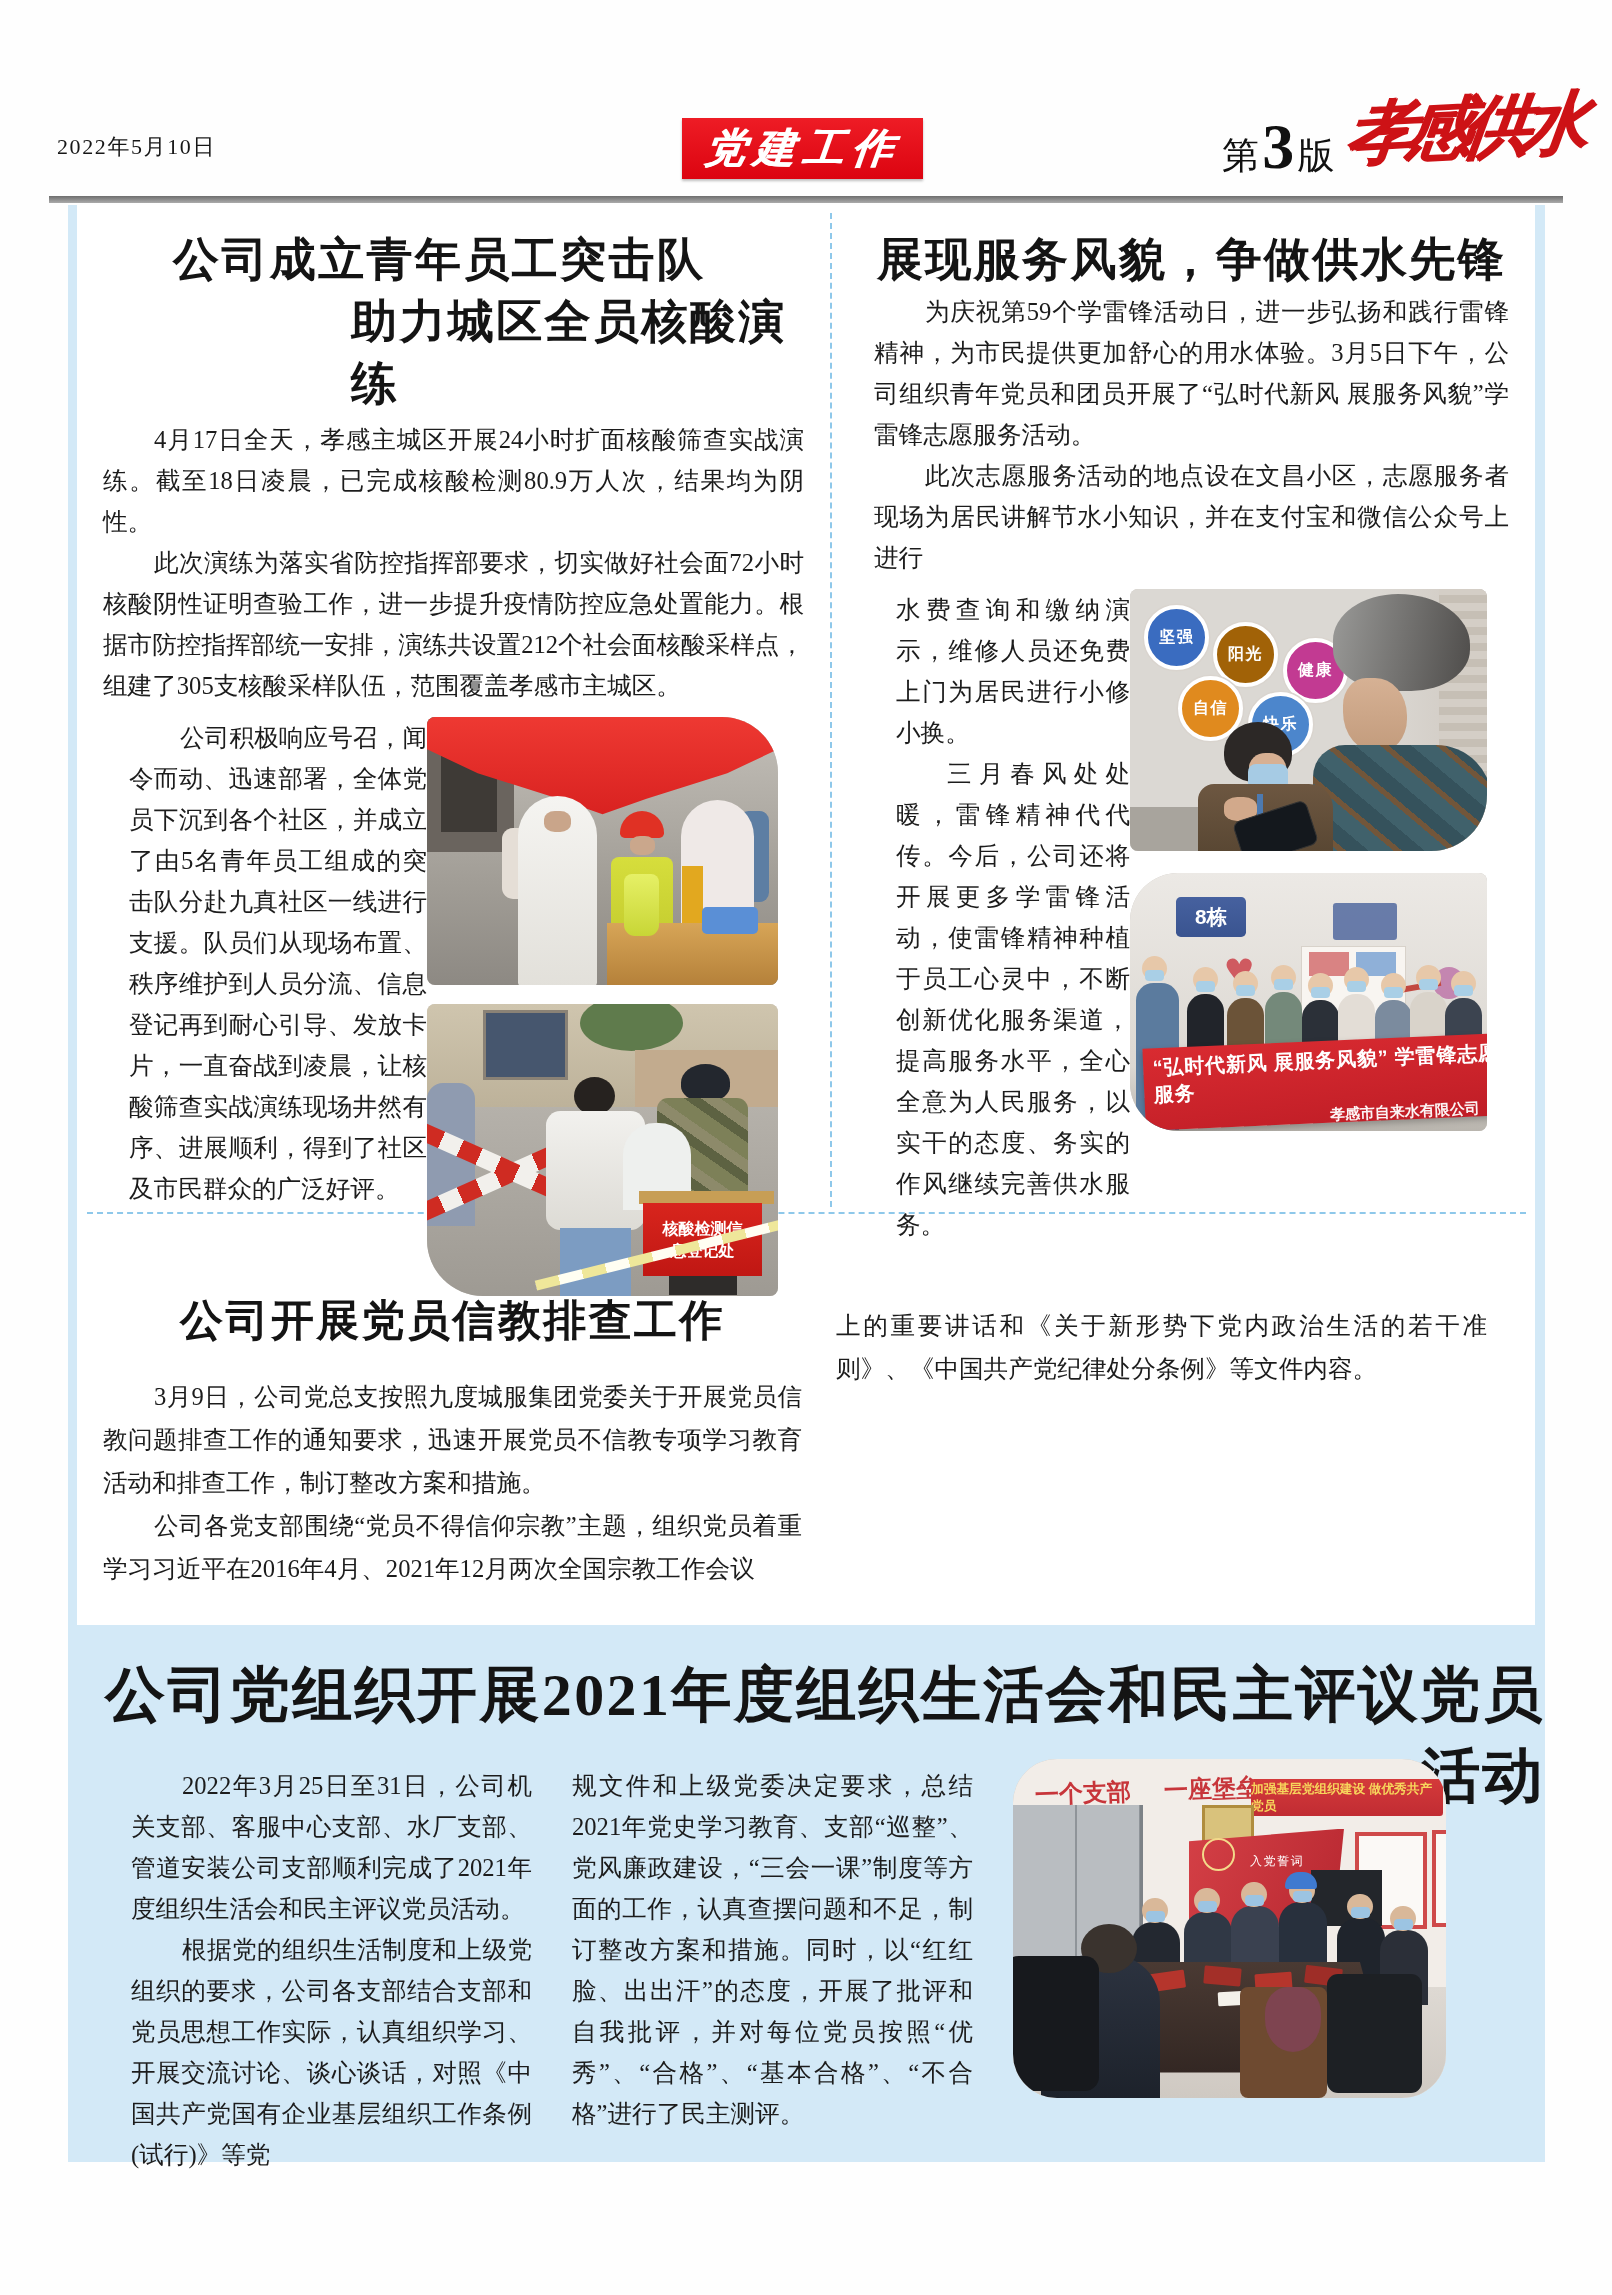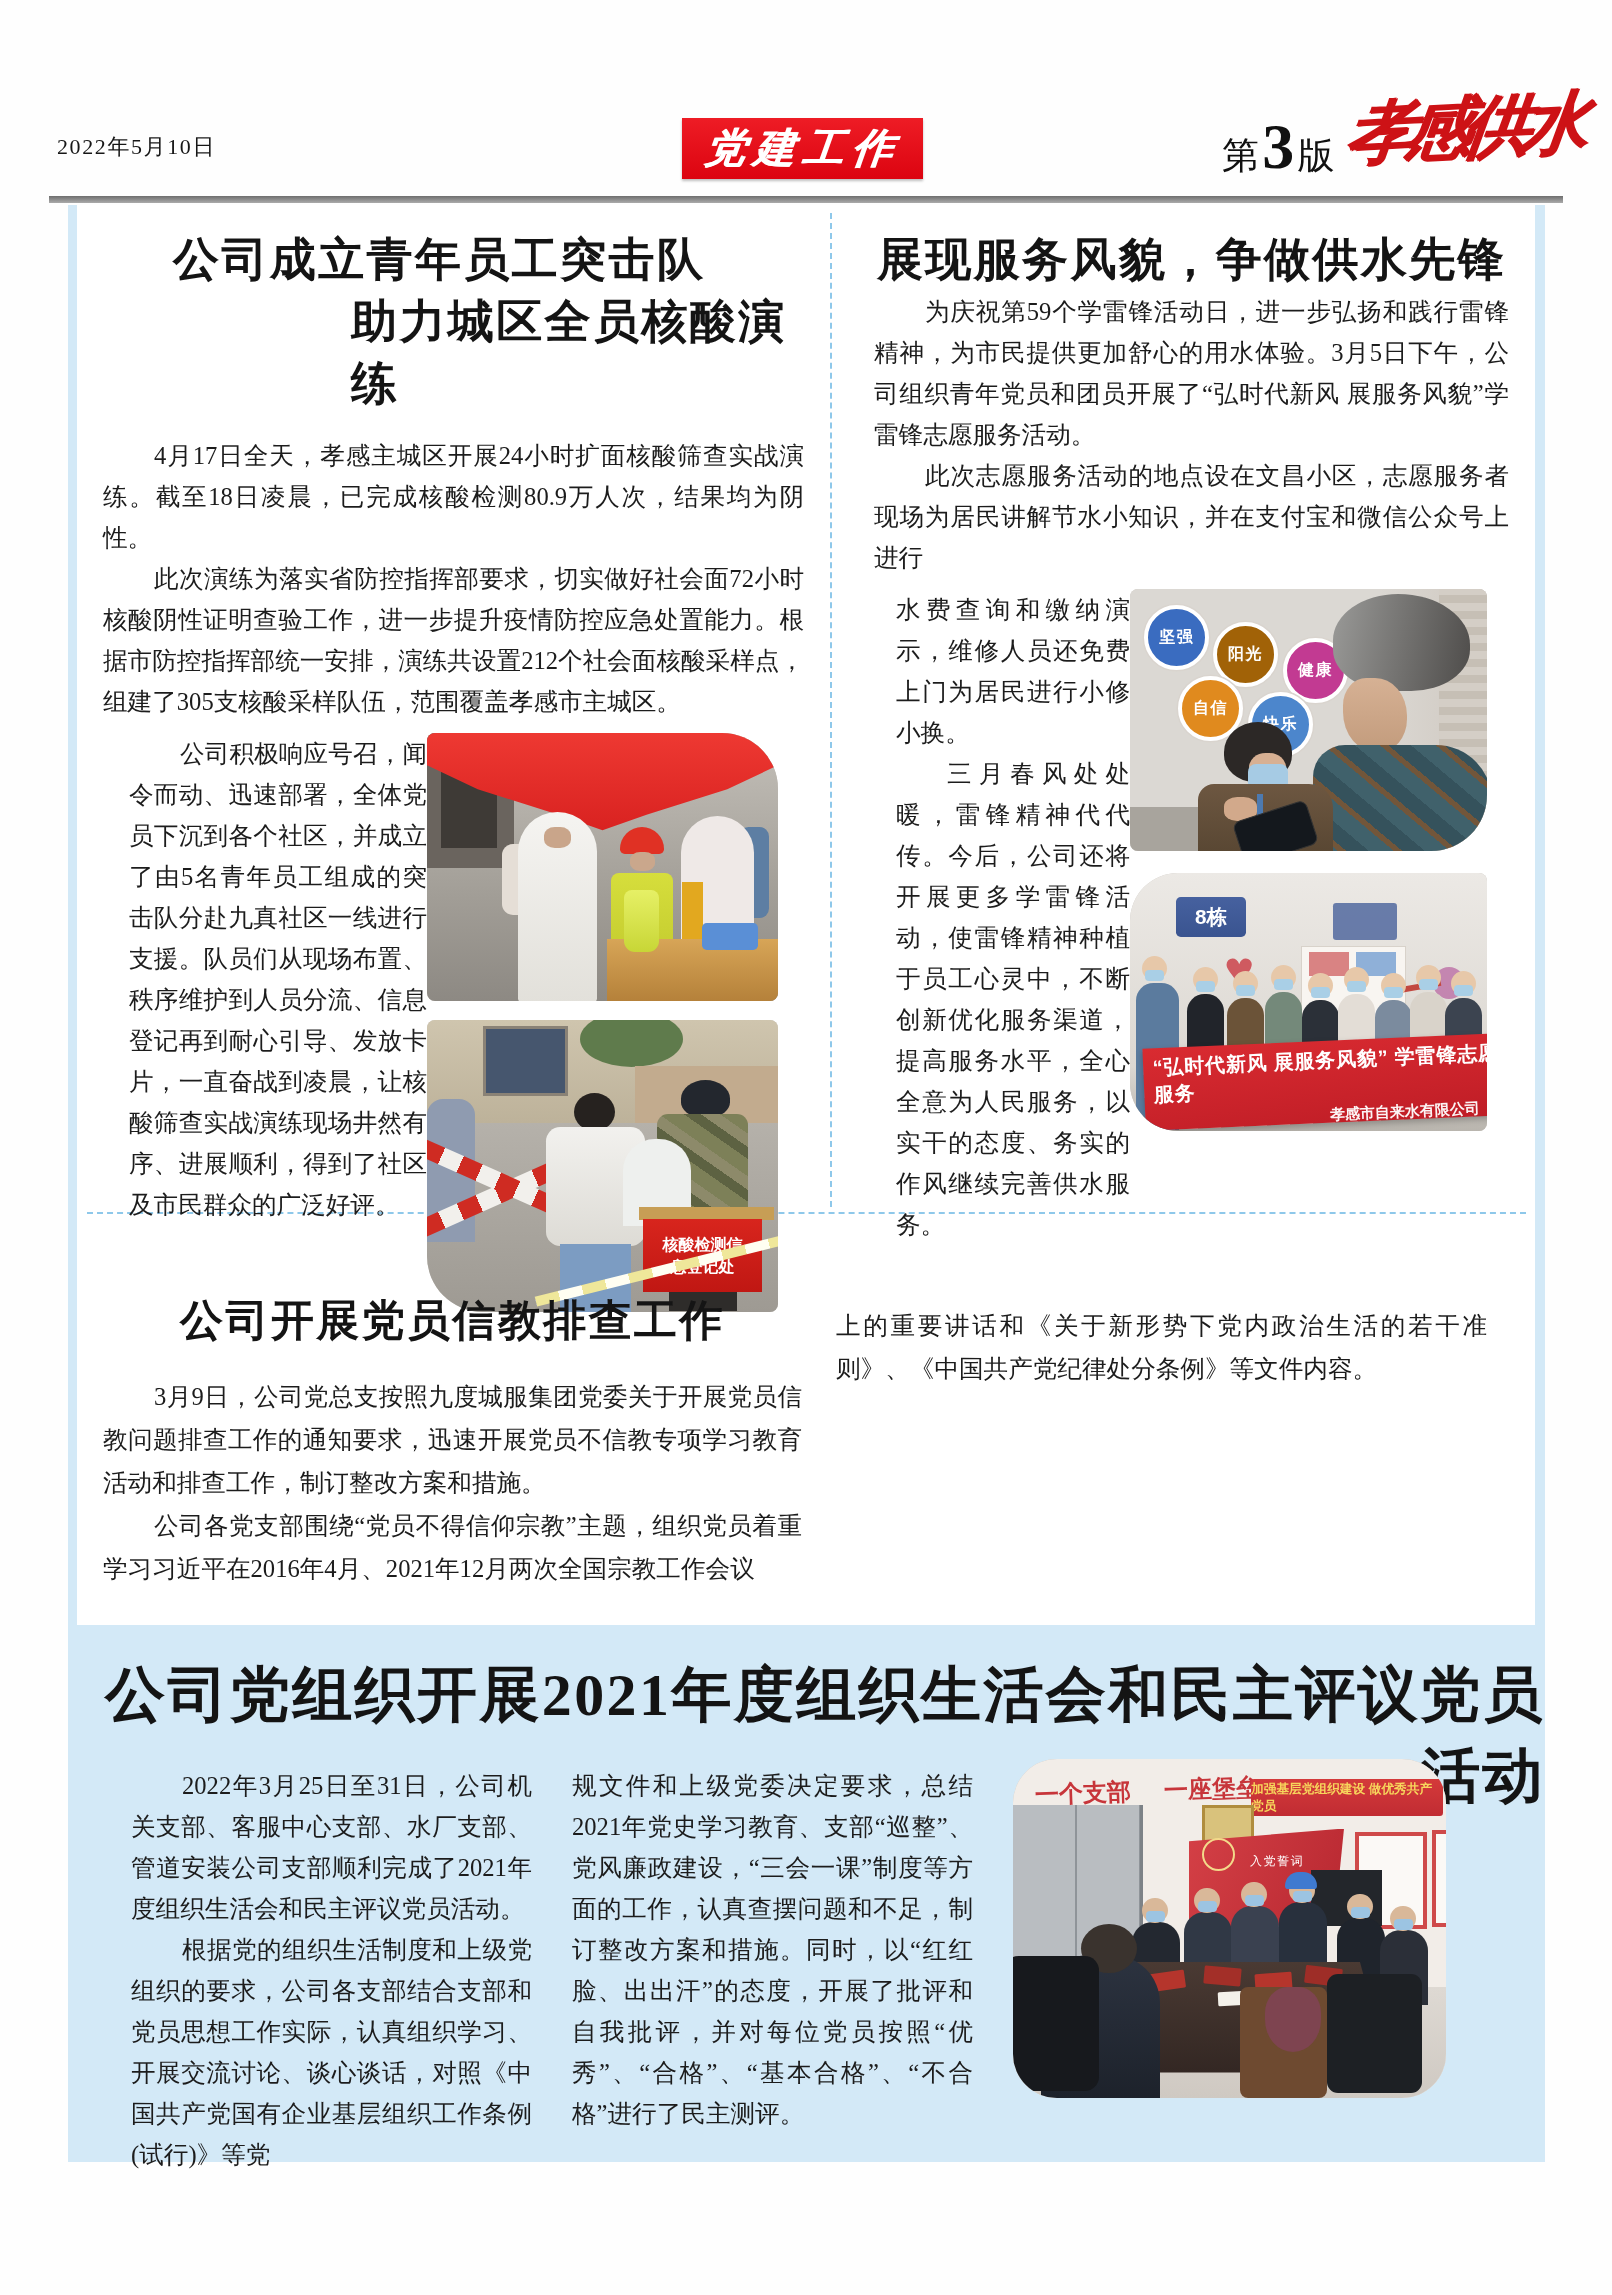--- a/index.html
+++ b/index.html
@@ -24,21 +24,21 @@
   #white{left:77px;top:205px;width:1458px;height:1420px;background:#ffffff;}
   #vdash{left:830px;top:213px;height:994px;border-left:2.4px dashed #8ec8ea;}
   #hdash{left:87px;top:1212px;width:1439px;border-top:2.4px dashed #8ec8ea;}
   
   .headline{font-weight:bold;color:#141414;letter-spacing:2.4px;}
   .bodytx{font-size:24.6px;line-height:41px;text-align:justify;text-justify:inter-character;color:#1c1c1c;}
   .ind{text-indent:51px;margin:0;}
   .noind{text-indent:0;margin:0;}
   #a1{left:103px;top:229px;width:701px;}
   #a1 .t1{font-size:46px;line-height:62px;padding-left:70px;}
-  #a1 .t2{font-size:46px;line-height:62px;padding-left:248px;margin-bottom:20px;}
+  #a1 .t2{font-size:46px;line-height:62px;padding-left:248px;margin-bottom:4px;}
   #a2{left:874px;top:229px;width:635px;}
   #a2 .t1,#a2 .t2{font-size:46px;line-height:62px;text-align:center;}
   #a2 .t2{margin-bottom:16px;}
   .row{display:flex;justify-content:center;margin-top:11px;}
   .photo{position:relative;overflow:hidden;background:#c9c5bf;}
   #a3L{left:103px;top:1295px;width:699px;}
   #a3L .t{font-size:43px;line-height:51px;text-align:center;margin-bottom:29px;}
   #a3L .bodytx,#a3R.bodytx{line-height:43px;}
   #a3R{left:836px;top:1304px;width:651px;line-height:40px;}
   #a4title{left:68px;top:1655px;width:1477px;text-align:right;font-size:60px;}

